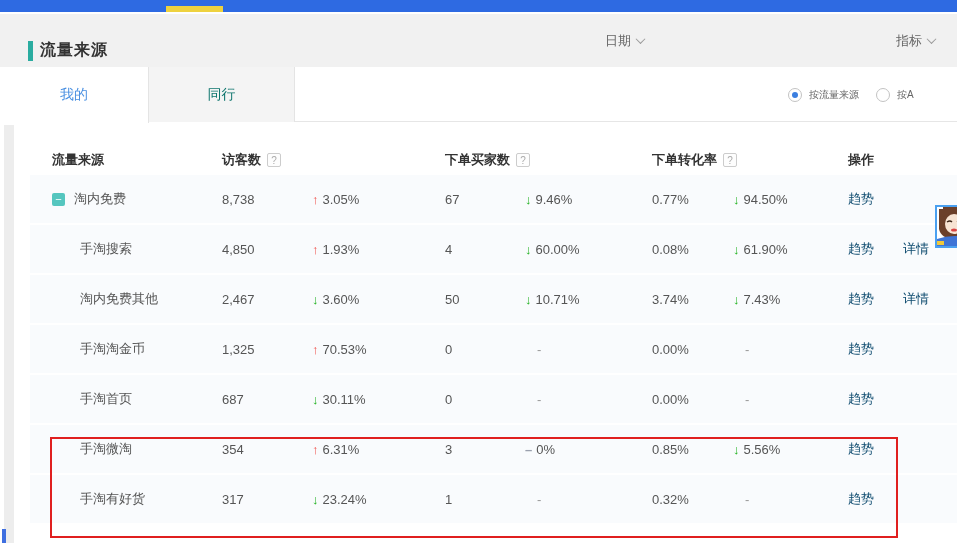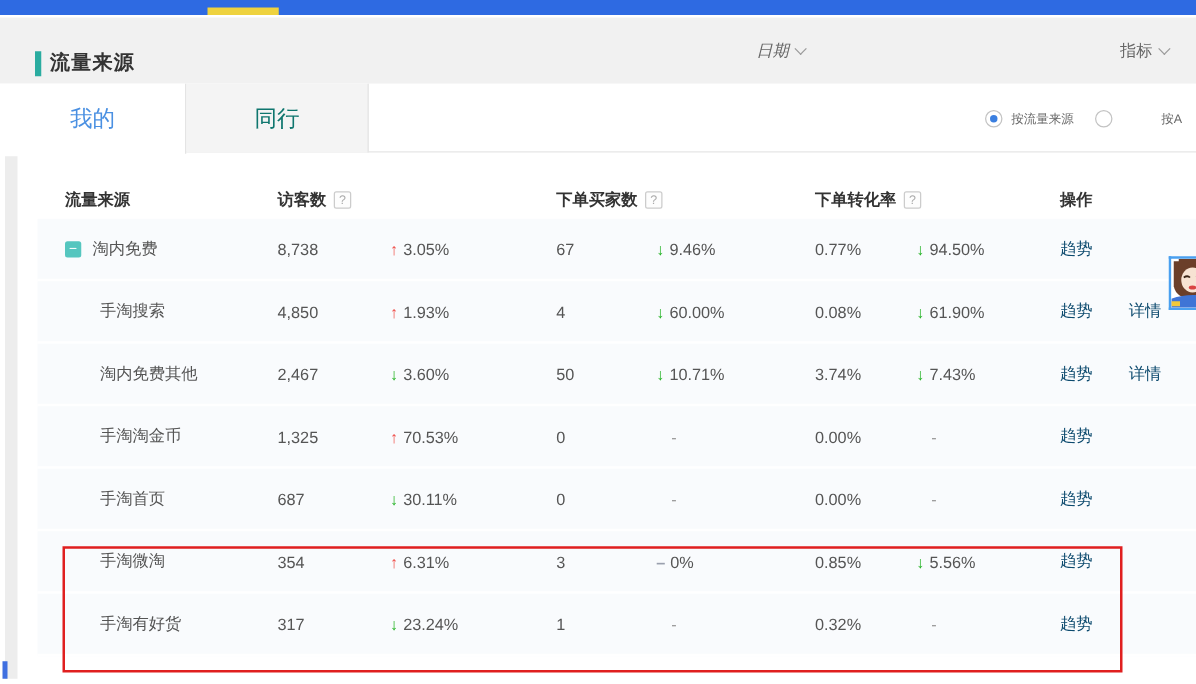--- a/index.html
+++ b/index.html
@@ -12,34 +12,34 @@
   .topbar-active { position:absolute; left:166px; top:6px; width:57px; height:6px; }
 
   
   .band { position:absolute; left:0; top:14px; width:957px; height:53px; background:#f1f1f1; }
   .title-wrap { position:absolute; left:28px; top:26px; display:flex; align-items:center; }
   .title-accent { width:5px; height:20px; margin-right:7px; }
   .title { font-size:16px; font-weight:bold; color:#333; letter-spacing:1px; }
   .band-right { position:absolute; top:0; height:53px; display:flex; align-items:center; font-size:13px; color:#666; }
   .dd { display:flex; align-items:center; cursor:pointer; }
   .caret { display:inline-block; width:7px; height:7px; border-right:1px solid #9a9a9a; border-bottom:1px solid #9a9a9a; transform:rotate(45deg) translate(-1px,-1px); margin-left:6px; }
-  .pos-date { left:605px;font-style:italic; }
+  .pos-date { left:605px; }
   .pos-dateval { left:694px; color:#555; }
   .pos-metric { left:896px; }
 
   
   .tabstrip { position:absolute; left:0; top:67px; width:957px; height:55px; background:#fff; border-bottom:1px solid #e6e6e6; }
-  .tab { position:absolute; top:0; height:55px; display:flex; align-items:center; justify-content:center; font-size:18px; cursor:pointer; }
+  .tab { position:absolute; top:0; height:55px; display:flex; align-items:center; justify-content:center; font-size:14px; cursor:pointer; }
   .tab-mine { left:0; width:149px; background:#fff; border-right:1px solid #e4e4e4; color:#4a90e2; height:56px; z-index:2; }
   .tab-peer { left:149px; width:146px; background:#f4f4f4; border-right:1px solid #e4e4e4; color:#0f766e; }
   .radio-item { display:flex; align-items:center; font-size:10px; color:#666; cursor:pointer; }
   .rdot { width:14px; height:14px; border:1px solid #c3c3c3; border-radius:50%; background:#fff; margin-right:7px; position:relative; flex:0 0 auto; }
   .rdot.sel::after { content:""; position:absolute; left:3px; top:3px; width:6px; height:6px; border-radius:50%; background:#3b7fe0; }
   .radio-1 { position:absolute; left:788px; }
-  .radio-2 { position:absolute; left:876px;gap:32px; }
+  .radio-2 { position:absolute; left:876px; }
 
   
   .table { position:absolute; left:30px; top:145px; right:0; }
   .grid { display:grid; grid-template-columns:192px 90px 133px 80px 127px 81px 115px 1fr; align-items:center; }
   .thead { height:30px; font-size:13px; font-weight:bold; color:#333; }
   .thead .hc { display:flex; align-items:center; }
   .hc1 { grid-column:1; padding-left:22px; }
   .hc2 { grid-column:2 / span 2; }
   .hc3 { grid-column:4 / span 2; }
   .hc4 { grid-column:6 / span 2; }

